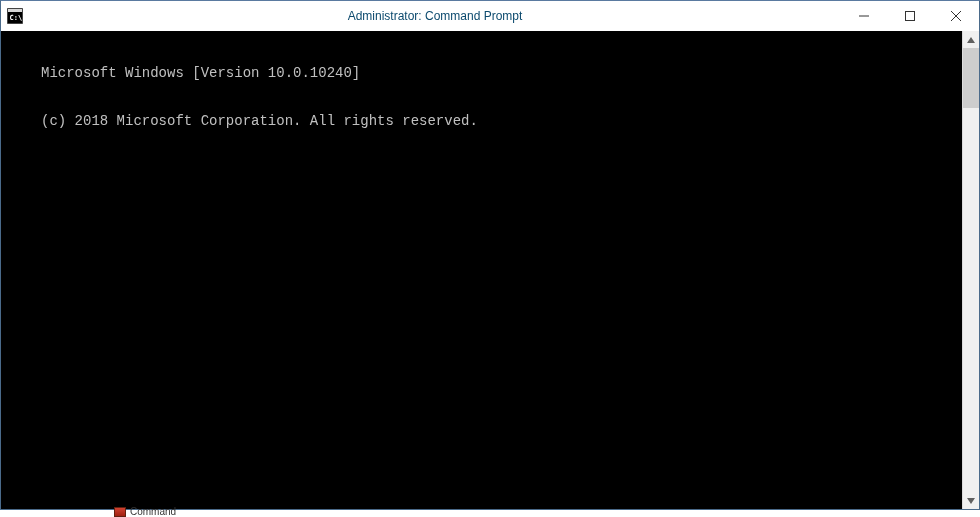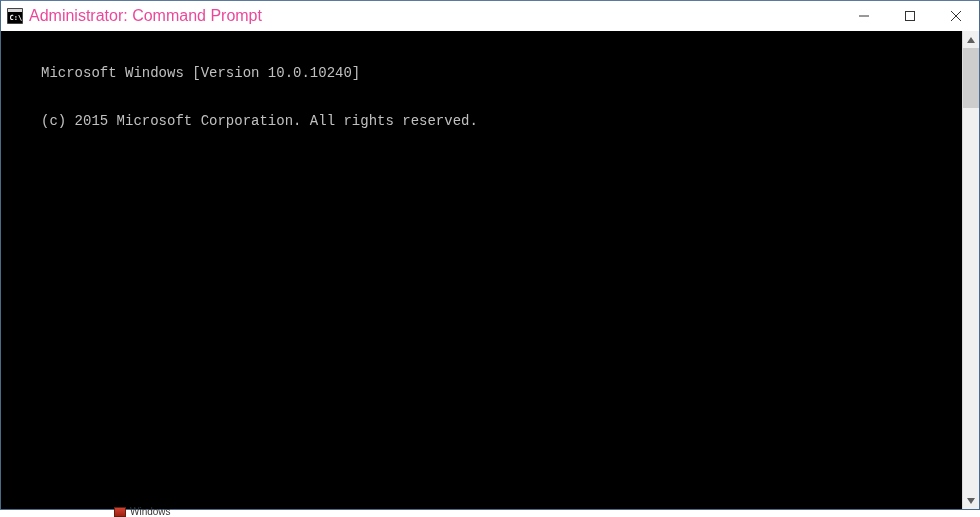--- a/index.html
+++ b/index.html
@@ -38,23 +38,24 @@
       margin-right: 6px;
       display: flex;
       align-items: center;
       justify-content: center;
     }
     .app-icon svg {
       width: 16px;
       height: 16px;
     }
     .title-text {
-      font-size: 16px;
-      color: #ec4899;
-      flex: 1;
+      font-size: 12px;
+      color: #0c4a6e;
+      flex: 1;
+      text-align: center;
     }
     .window-controls {
       display: flex;
       height: 100%;
     }
     .win-btn {
       width: 46px;
       height: 30px;
       display: flex;
       align-items: center;
@@ -164,21 +165,21 @@
         <svg viewBox="0 0 10 10">
           <line x1="0" y1="0" x2="10" y2="10" stroke="#333" stroke-width="1"></line>
           <line x1="10" y1="0" x2="0" y2="10" stroke="#333" stroke-width="1"></line>
         </svg>
       </button>
     </div>
   </div>
   <div class="terminal-wrap">
     <div class="terminal">
       <span class="line">Microsoft Windows [Version 10.0.10240]</span>
-      <span class="line">(c) 2015 Microsoft Corporation. All rights reserved.</span>
+      <span class="line">(c) 2018 Microsoft Corporation. All rights reserved.</span>
       <span class="line"></span>
     </div>
     <div class="scrollbar">
       <div class="scroll-arrow">
         <svg width="8" height="6" viewBox="0 0 8 6">
             <polygon points="4,0 8,6 0,6" fill="#606060"></polygon>
           </svg>
       </div>
       <div class="scroll-track">
         <div class="scroll-thumb"></div>
@@ -187,14 +188,14 @@
         <svg width="8" height="6" viewBox="0 0 8 6">
             <polygon points="4,6 8,0 0,0" fill="#606060"></polygon>
           </svg>
       </div>
     </div>
   </div>
 </div>
 
 <div class="taskbar-remnant">
   <span class="tiny-icon"></span>
-  <span>Windows</span>
+  <span>Command</span>
 </div>
 
 </body></html>

